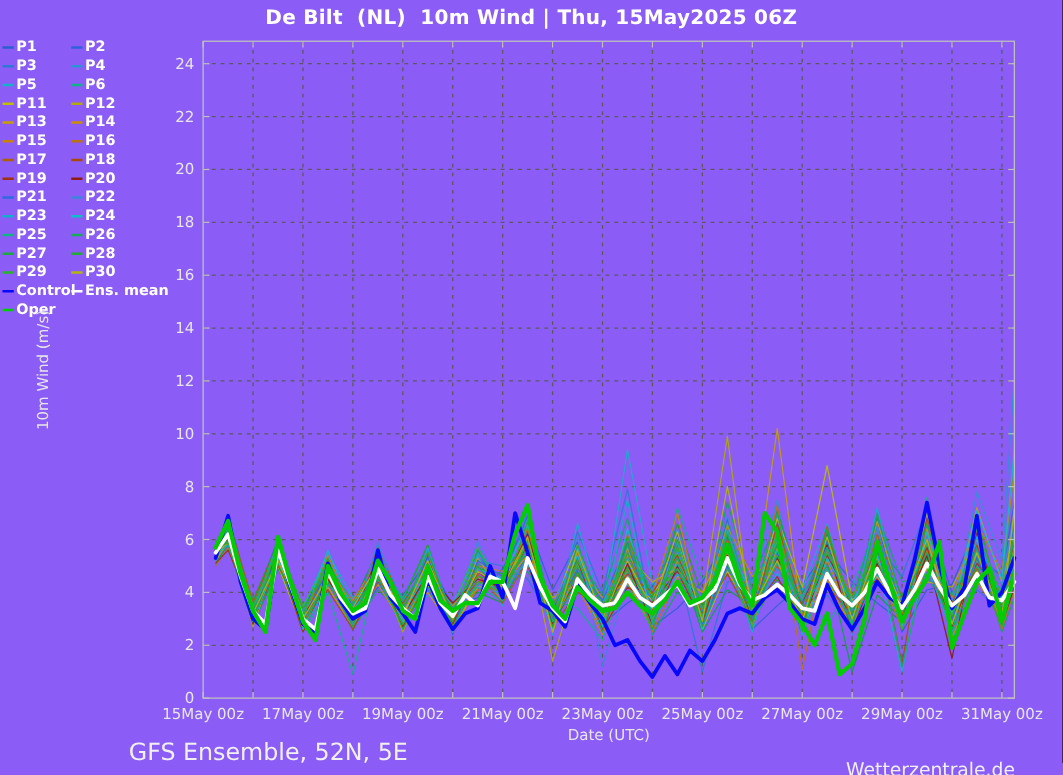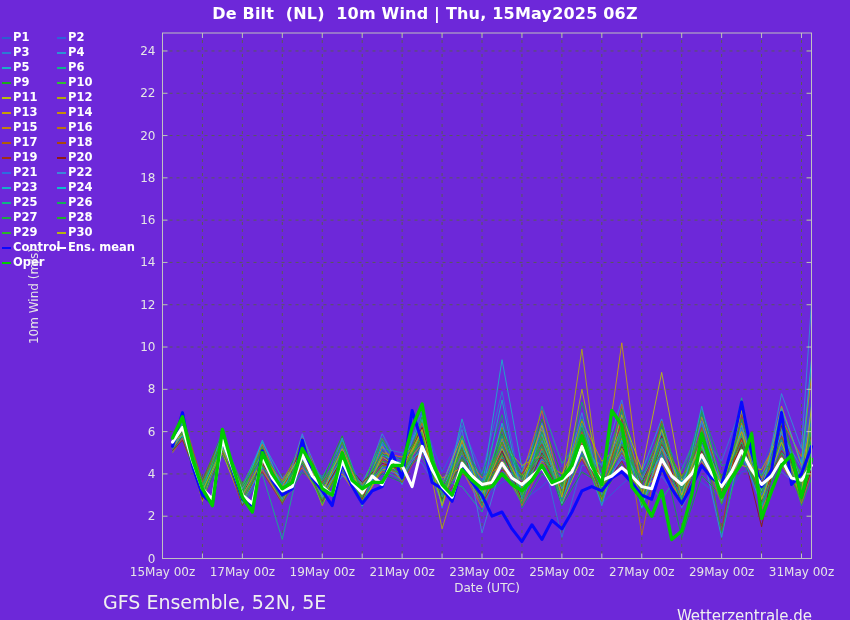--- a/index.html
+++ b/index.html
@@ -1,17 +1,17 @@
 <!DOCTYPE html>
 <html><head>
 <meta charset="utf-8">
 <style>
   html,body{margin:0;padding:0;background:#000;}
   .stage{
-    position:relative;width:850px;height:620px;background:#6d28d9;overflow:hidden;
+    position:relative;width:850px;height:620px;background:#8b5cf6;overflow:hidden;
     font-family:"DejaVu Sans",sans-serif;color:#fff;
   }
   .chart-title{
     position:absolute;top:4px;left:0;width:850px;text-align:center;
     font-size:16px;font-weight:bold;color:#fff;white-space:pre;letter-spacing:.2px;
   }
   .legend{position:absolute;left:2px;top:30px;width:158px;}
   .legend-row{position:relative;height:15px;}
   .legend-entry{position:absolute;top:0;height:15px;display:flex;align-items:center;font-weight:bold;}
   .legend-entry.c1{left:0;}
@@ -58,30 +58,20 @@
         </div>
       </div>
       <div class="legend-row">
         <div class="legend-entry c1">
           <span class="legend-swatch" style="background: rgb(24, 174, 201);"></span>
           <span class="legend-label">P5</span>
         </div>
         <div class="legend-entry c2">
           <span class="legend-swatch" style="background: rgb(18, 179, 138);"></span>
           <span class="legend-label">P6</span>
-        </div>
-      </div>
-      <div class="legend-row">
-        <div class="legend-entry c1">
-          <span class="legend-swatch" style="background: rgb(28, 168, 28);"></span>
-          <span class="legend-label">P9</span>
-        </div>
-        <div class="legend-entry c2">
-          <span class="legend-swatch" style="background: rgb(51, 189, 51);"></span>
-          <span class="legend-label">P10</span>
         </div>
       </div>
       <div class="legend-row">
         <div class="legend-entry c1">
           <span class="legend-swatch" style="background: rgb(189, 189, 10);"></span>
           <span class="legend-label">P11</span>
         </div>
         <div class="legend-entry c2">
           <span class="legend-swatch" style="background: rgb(179, 168, 10);"></span>
           <span class="legend-label">P12</span>

